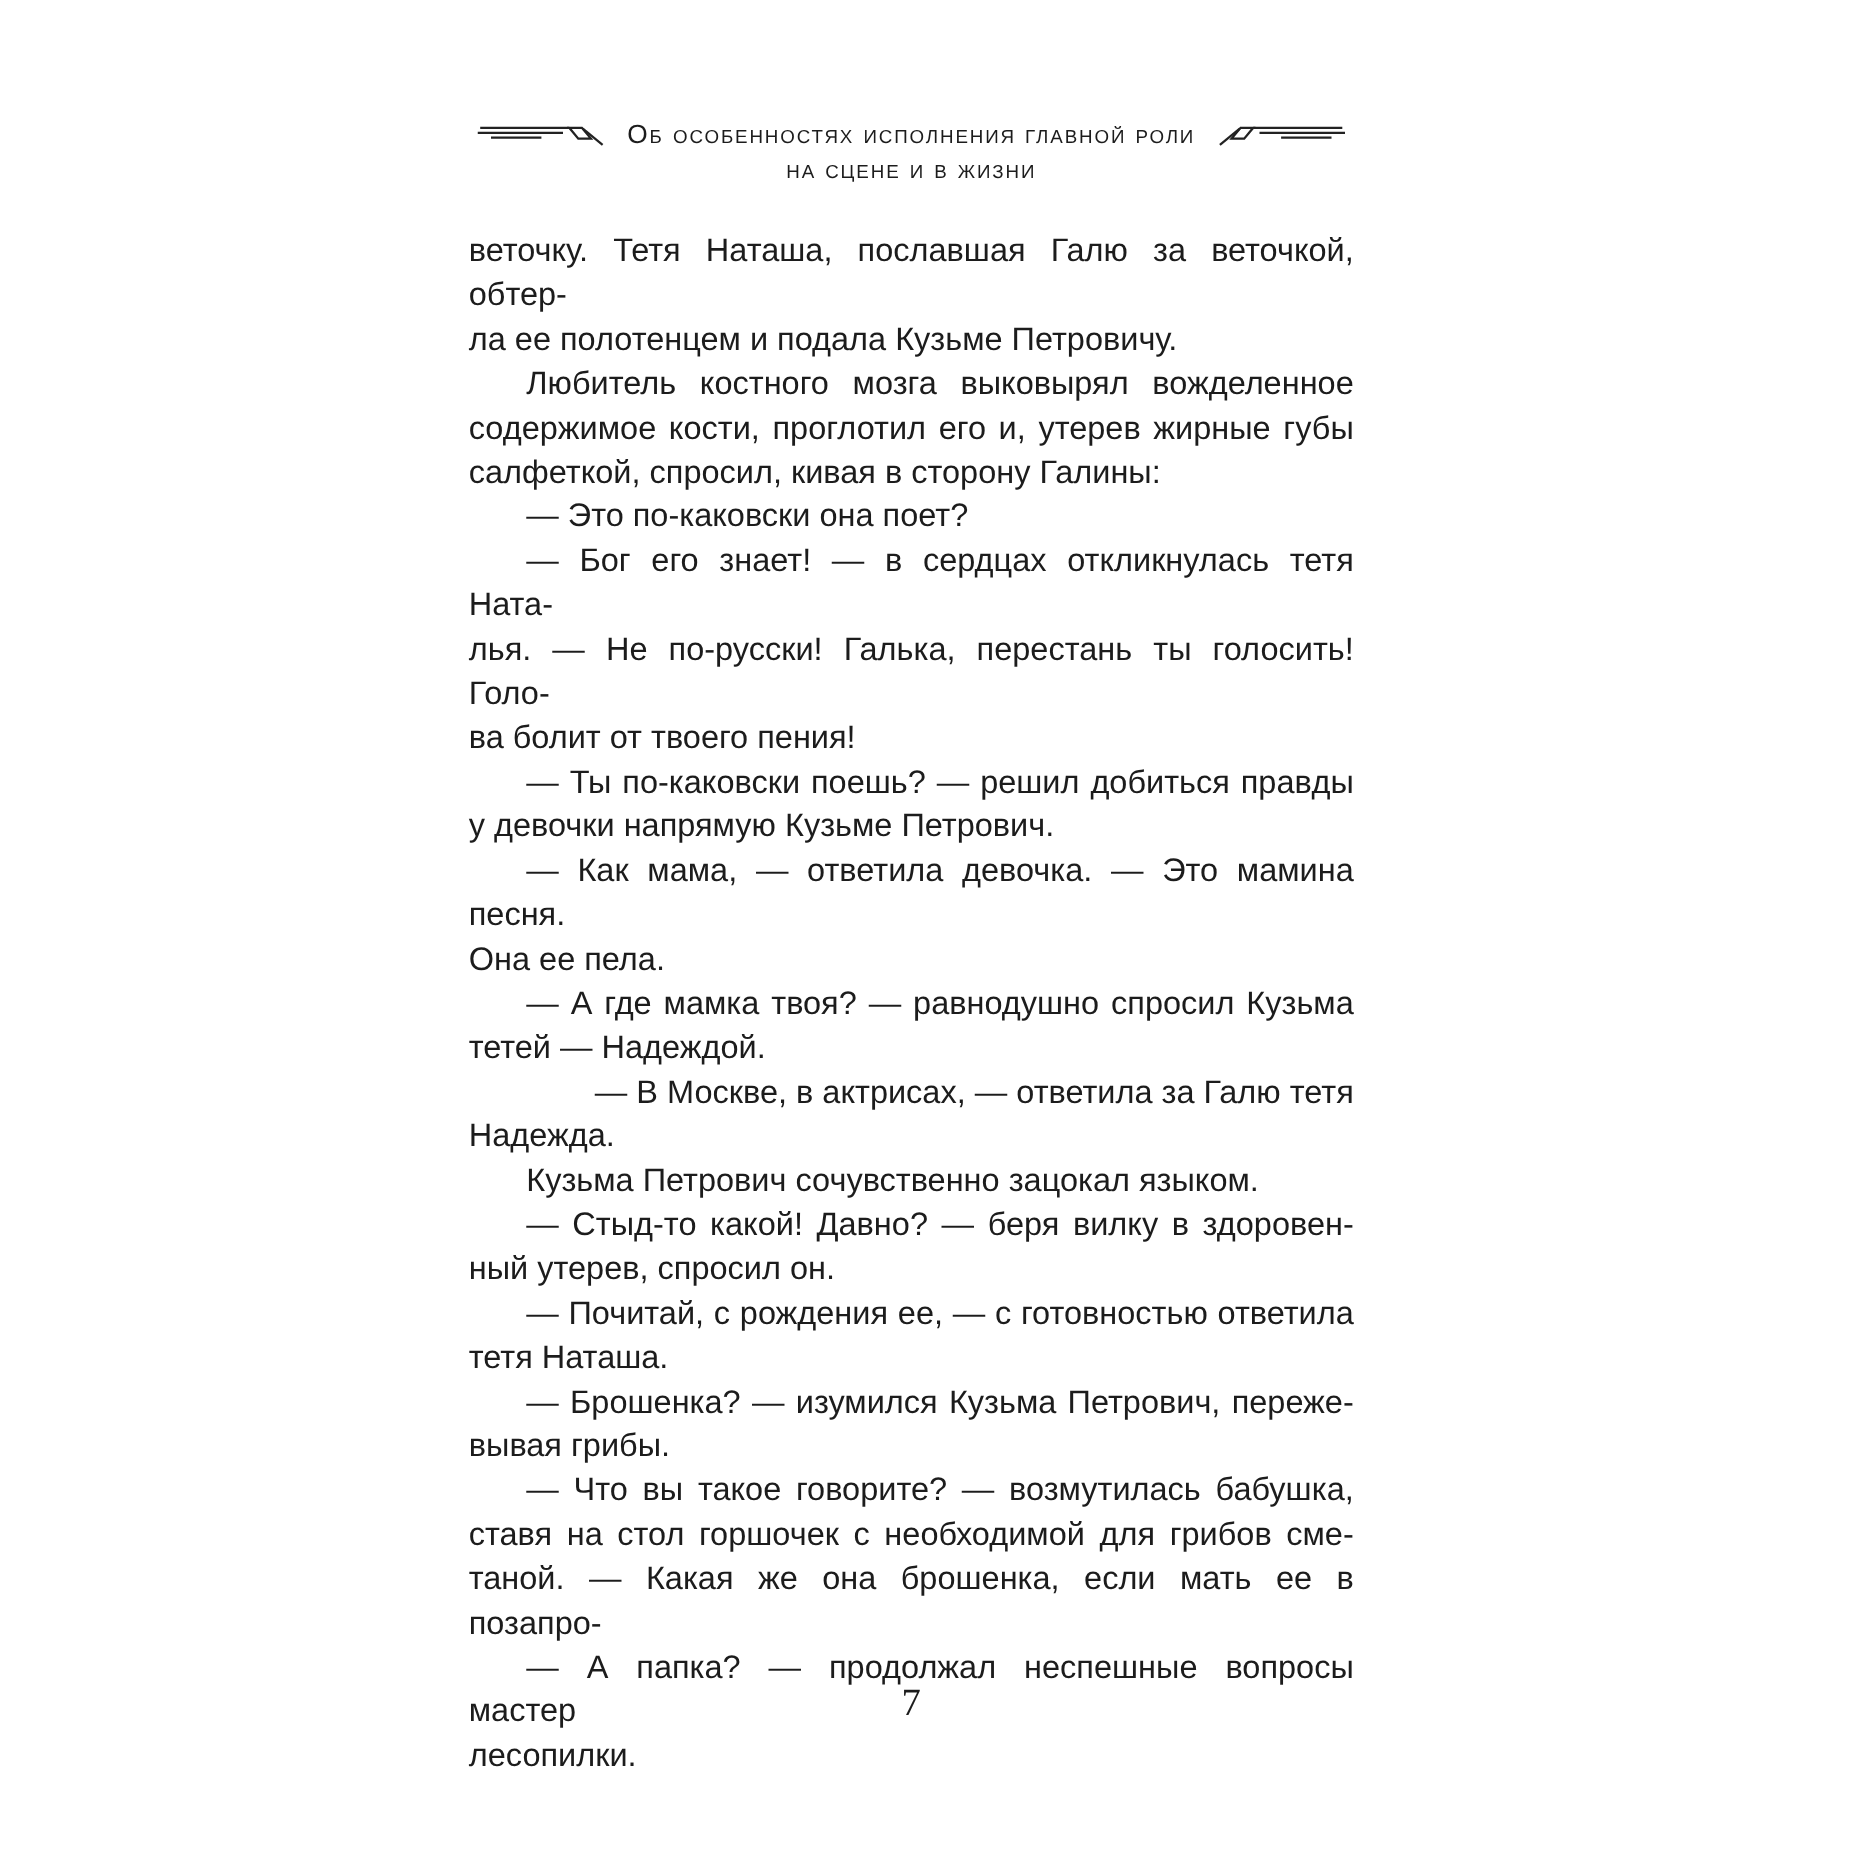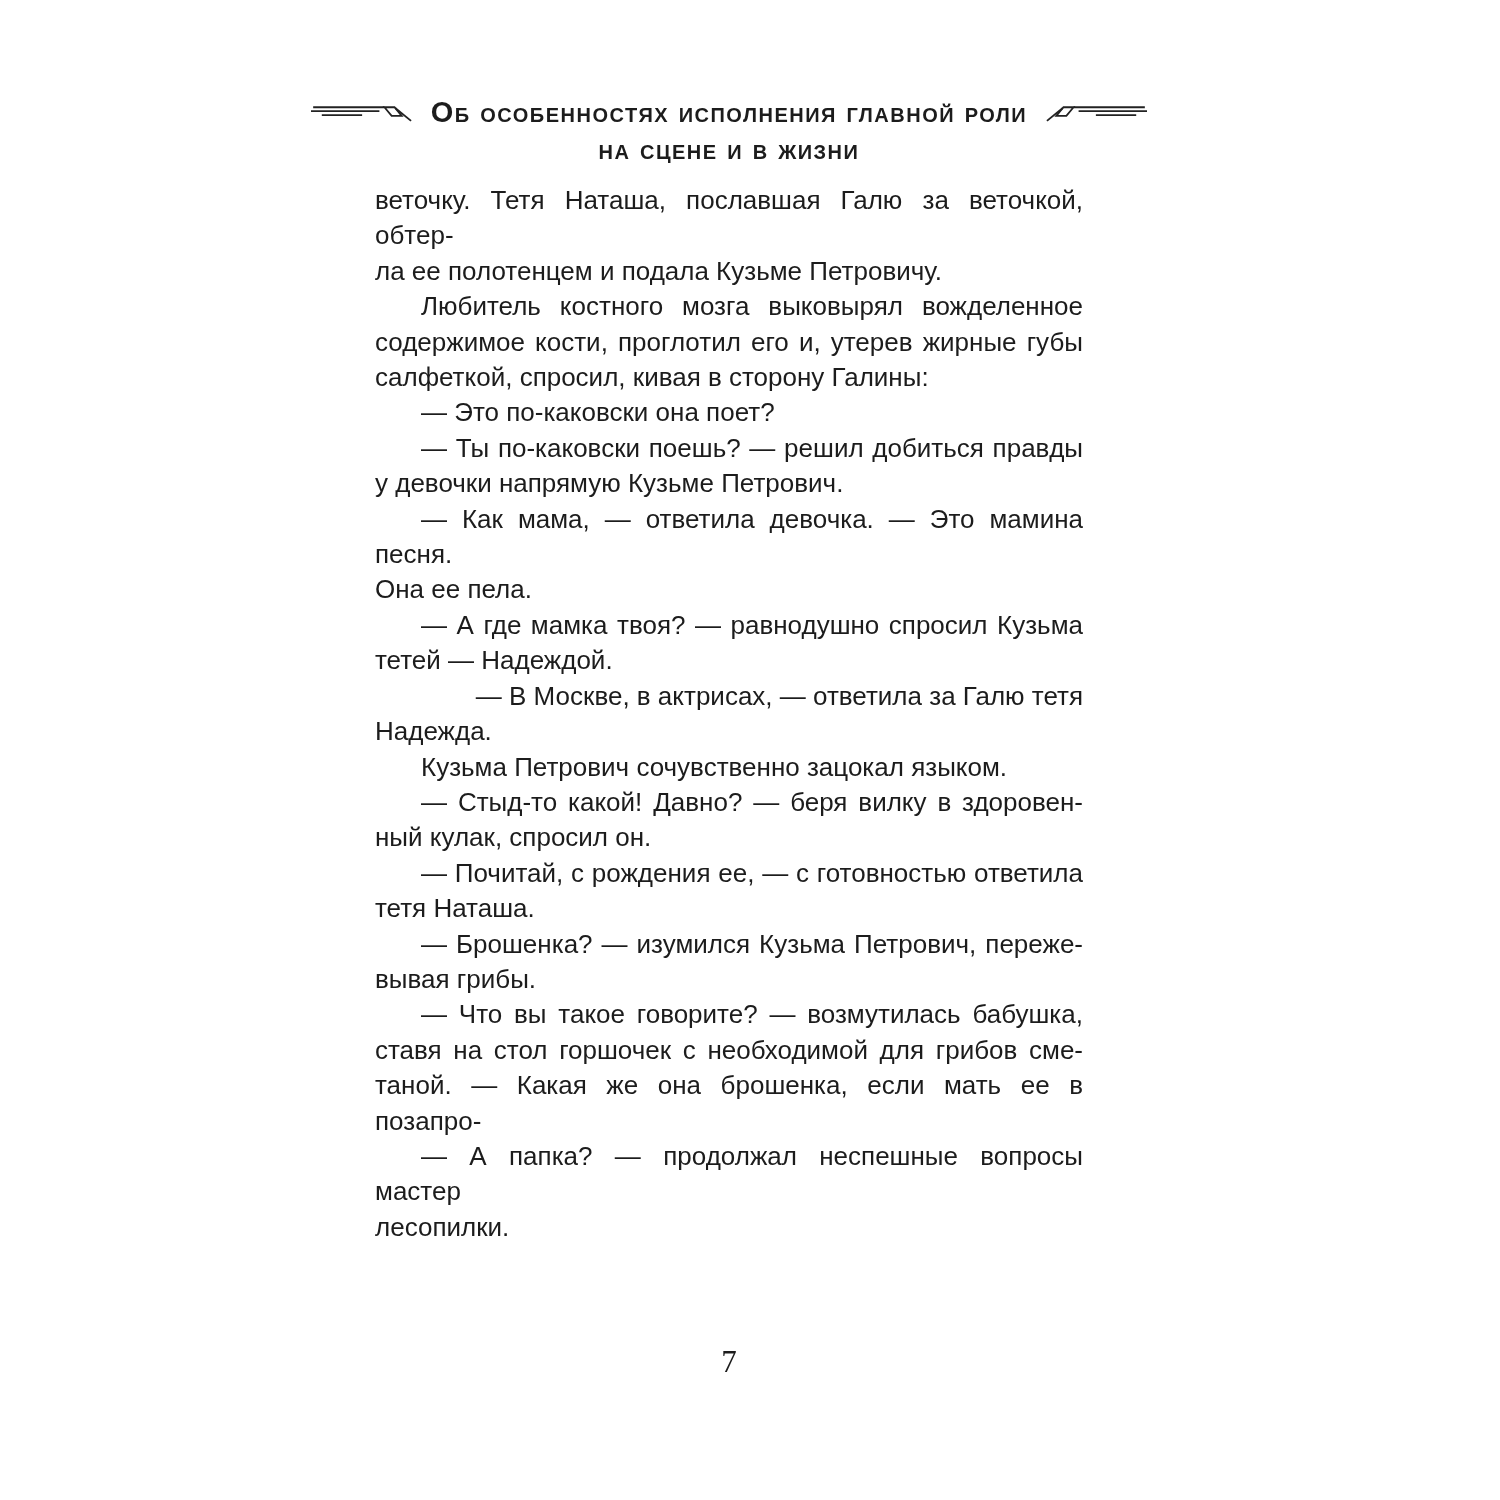--- a/index.html
+++ b/index.html
@@ -9,25 +9,24 @@
 
   .running-head {
     position: absolute;
     left: 370px; top: 96px; width: 718px;
   }
   .head-row {
     display: flex; align-items: center; justify-content: center; gap: 12px;
   }
   .head-title, .head-line2 {
     font-variant: small-caps;
-    font-size: 29px;
+    font-size: 21px;
     letter-spacing: 1.5px;
     color: var(--text);
     white-space: nowrap;
-    font-weight: bold;
   }
   .head-line2 { text-align: center; margin-top: 4px; }
   .flourish { width: 108px; height: 22px; flex: 0 0 auto; }
 
   .text-body {
     position: absolute;
     left: 375px; top: 183px; width: 708px;
     font-size: 26px;
     line-height: 35.4px;
     color: var(--text);
@@ -92,40 +91,45 @@
       </div>
       <div class="paragraph indent">
         <div class="line">Любитель костного мозга выковырял вожделенное</div>
         <div class="line">содержимое кости, проглотил его и, утерев жирные губы</div>
         <div class="line last">салфеткой, спросил, кивая в сторону Галины:</div>
       </div>
       <div class="paragraph indent">
         <div class="line last">— Это по-каковски она поет?</div>
       </div>
       <div class="paragraph indent">
+        <div class="line">— Бог его знает! — в сердцах откликнулась тетя Ната-</div>
+        <div class="line">лья. — Не по-русски! Галька, перестань ты голосить! Голо-</div>
+        <div class="line last">ва болит от твоего пения!</div>
+      </div>
+      <div class="paragraph indent">
         <div class="line">— Ты по-каковски поешь? — решил добиться правды</div>
         <div class="line last">у девочки напрямую Кузьме Петрович.</div>
       </div>
       <div class="paragraph indent">
         <div class="line">— Как мама, — ответила девочка. — Это мамина песня.</div>
         <div class="line last">Она ее пела.</div>
       </div>
       <div class="paragraph indent">
         <div class="line">— А где мамка твоя? — равнодушно спросил Кузьма</div>
         <div class="line last">тетей — Надеждой.</div>
       </div>
       <div class="paragraph indent">
         <div class="line last">— В Москве, в актрисах, — ответила за Галю тетя Надежда.</div>
       </div>
       <div class="paragraph indent">
         <div class="line last">Кузьма Петрович сочувственно зацокал языком.</div>
       </div>
       <div class="paragraph indent">
         <div class="line">— Стыд-то какой! Давно? — беря вилку в здоровен-</div>
-        <div class="line last">ный кулак, спросил он.</div>
+        <div class="line last">ный утерев, спросил он.</div>
       </div>
       <div class="paragraph indent">
         <div class="line">— Почитай, с рождения ее, — с готовностью ответила</div>
         <div class="line last">тетя Наташа.</div>
       </div>
       <div class="paragraph indent">
         <div class="line">— Брошенка? — изумился Кузьма Петрович, переже-</div>
         <div class="line last">вывая грибы.</div>
       </div>
       <div class="paragraph indent">

